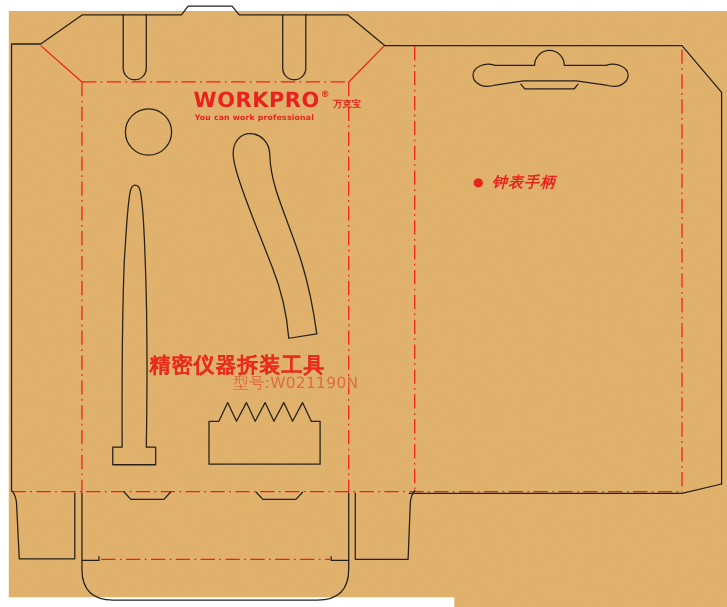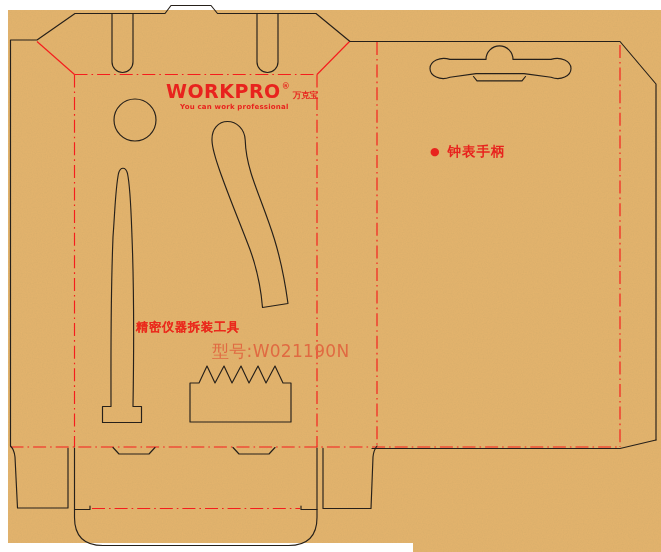--- a/index.html
+++ b/index.html
@@ -12,29 +12,29 @@
   }
   html,body{margin:0;padding:0;background:var(--background);
     font-family:"DejaVu Sans",sans-serif;}
   .stage{position:relative;width:661px;height:552px;overflow:hidden;
     background:var(--background);}
   .dieline-svg{position:absolute;left:0;top:0;}
   .cut{fill:none;stroke:var(--cut-line);stroke-width:1.15;stroke-linejoin:round;stroke-linecap:round;}
   .fold{fill:none;stroke:var(--fold-line);stroke-width:1.15;stroke-linecap:butt;}
   .fold.dashdot{stroke-dasharray:13 4 1.6 4;}
   .print{position:absolute;color:var(--print-red);white-space:nowrap;}
-  .logo-block{left:166px;top:82px;line-height:1;}
+  .logo-block{left:176px;top:82px;line-height:1;}
   .logo-main{font-size:19px;font-weight:900;letter-spacing:0.5px;color:var(--print-red);}
   .logo-reg{font-size:8px;font-weight:700;vertical-align:9px;margin-left:1px;}
   .logo-cn{font-size:8.5px;font-weight:700;margin-left:3px;}
-  .logo-tagline{font-size:7px;font-weight:700;letter-spacing:0.2px;margin-top:3px;margin-left:14px;}
-  .title-block{left:136px;top:319px;font-size:12px;font-weight:700;letter-spacing:1px;
+  .logo-tagline{font-size:7px;font-weight:700;letter-spacing:0.2px;margin-top:3px;margin-left:1px;}
+  .title-block{left:136px;top:319px;font-size:19px;font-weight:700;letter-spacing:1px;
     color:#ea2a1c;text-shadow:0 0 0.4px #ea2a1c;}
-  .model-block{left:212px;top:340px;font-size:17px;color:var(--model-red);letter-spacing:0.3px;}
-  .contents-list{position:absolute;left:430px;top:144px;margin:0;padding:0;list-style:none;}
+  .model-block{left:212px;top:340px;font-size:14px;color:var(--model-red);letter-spacing:0.3px;}
+  .contents-list{position:absolute;left:430px;top:159px;margin:0;padding:0;list-style:none;font-style:italic;}
   .contents-list li{font-size:13.5px;line-height:14px;margin-bottom:23.5px;
     color:var(--print-red);font-weight:700;letter-spacing:1px;white-space:nowrap;}
   .bullet{display:inline-block;font-size:11px;margin-right:7px;transform:translateY(-1px);}
 </style>
 </head>
 <body>
 
 <div class="stage">
 
   <svg class="dieline-svg" width="661" height="552" viewBox="0 0 661 552">

